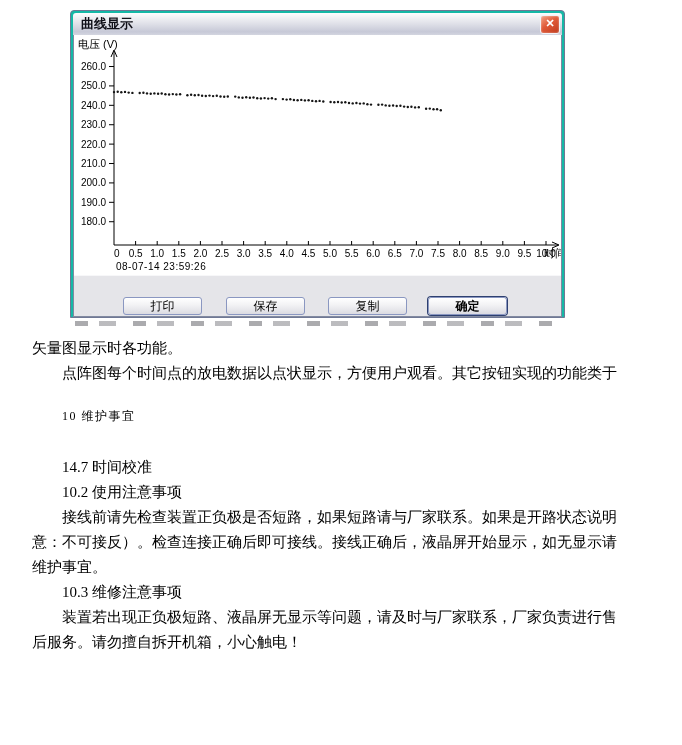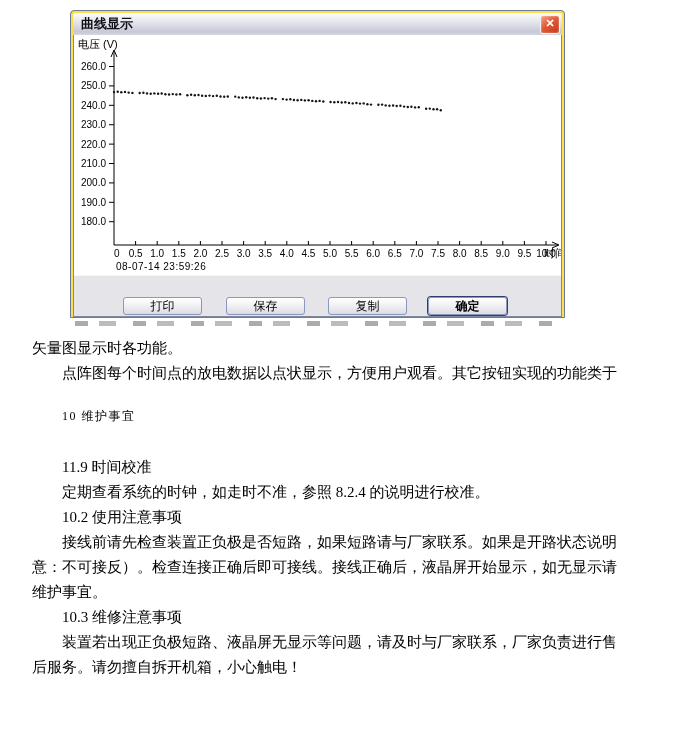--- a/index.html
+++ b/index.html
@@ -4,21 +4,21 @@
 <style>
   html,body{margin:0;padding:0;}
   body{
     width:682px;height:745px;position:relative;background:#ffffff;
     font-family:"Liberation Serif","DejaVu Serif",serif;color:#000;
     overflow:hidden;
   }
   
   .dialog{
     position:absolute;left:70px;top:10px;width:495px;height:308px;
-    background:#fde047;border:1px solid #6f7894;border-radius:4px 4px 0 0;
+    background:#14b8a6;border:1px solid #6f7894;border-radius:4px 4px 0 0;
     padding:2px;box-sizing:border-box;
     font-family:"Liberation Sans","DejaVu Sans",sans-serif;
   }
   .titlebar{
     height:22px;display:flex;align-items:center;padding:0 2px 0 8px;
     background:linear-gradient(#fdfdfe,#e2e3ea 45%,#c7c9d7 85%,#d3d5e0);
     border-radius:3px 3px 0 0;
   }
   .titlebar .title{font-size:13px;font-weight:bold;color:#101018;}
   .close-btn{
@@ -231,24 +231,21 @@
 </div>
 <div class="cut-strip"></div>
 
 <div class="doc">
   <div>
       <div class="line">矢量图显示时各功能。</div>
       <div class="line indent">点阵图每个时间点的放电数据以点状显示，方便用户观看。其它按钮实现的功能类于</div>
     </div>
   <div class="h10">10 维护事宜</div>
 
-  <div class="sec-title mt25">11.9 时间校准</div>
-  <div>
-      <div class="line indent">定期查看系统的时钟，如走时不准，参照 8.2.4 的说明进行校准。</div>
-    </div>
+  <div class="sec-title mt25">14.7 时间校准</div>
 
   <div class="sec-title">10.2 使用注意事项</div>
   <div>
       <div class="line indent">接线前请先检查装置正负极是否短路，如果短路请与厂家联系。如果是开路状态说明</div>
       <div class="line">意：不可接反）。检查连接正确后即可接线。接线正确后，液晶屏开始显示，如无显示请</div>
       <div class="line">维护事宜。</div>
     </div>
 
   <div class="sec-title">10.3 维修注意事项</div>
   <div>

